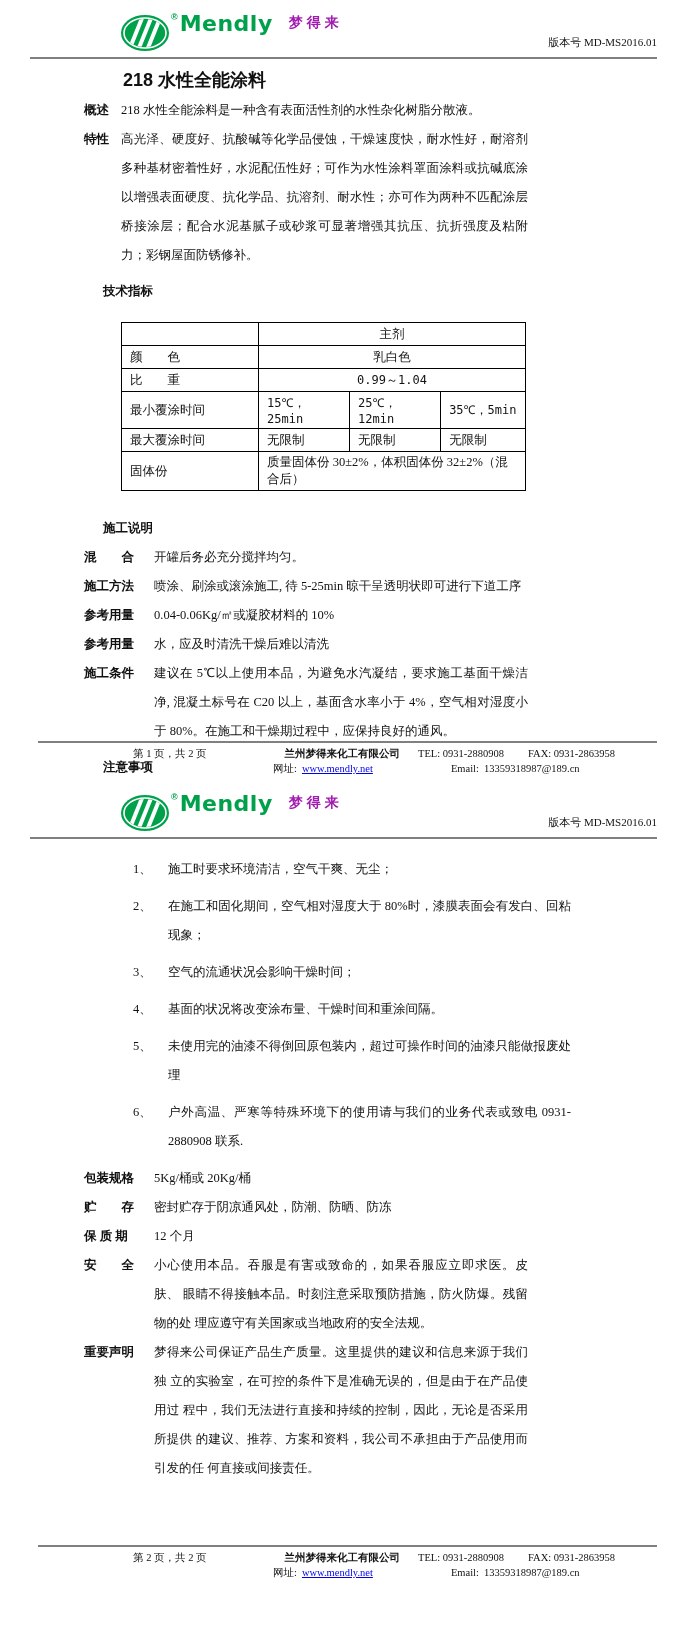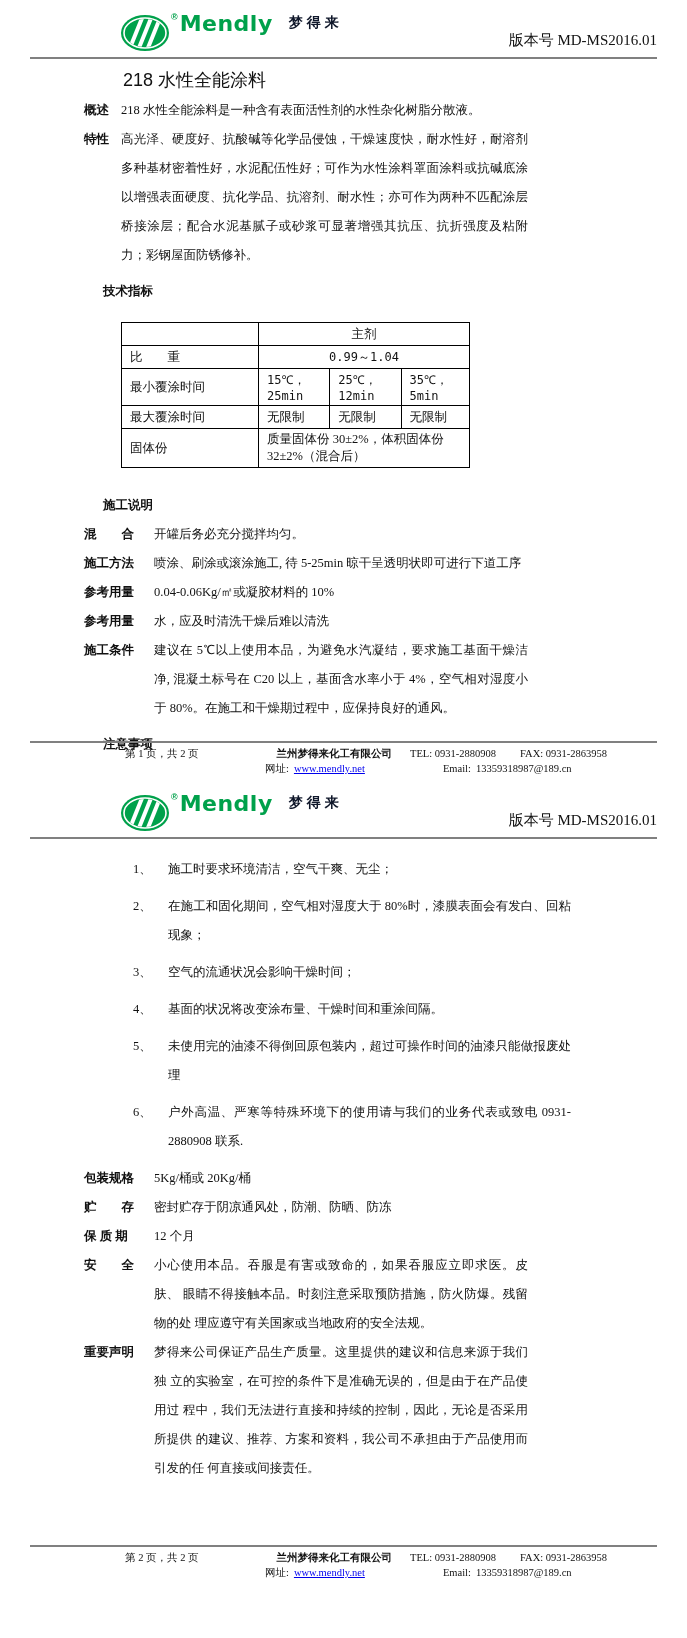--- a/index.html
+++ b/index.html
@@ -16,55 +16,55 @@
   
   .header { display:flex; justify-content:space-between; align-items:flex-end;
             padding:14px 30px 0 120px; }
   .logo { display:flex; align-items:flex-start; }
   .logo-mark { width:50px; height:38px; flex:0 0 auto; }
   .logo-reg { color:#00A14B; font-size:9px; font-weight:bold; margin:-2px 2px 0 1px;
               font-family:"Liberation Sans", sans-serif; }
   .logo-texts { display:flex; flex-direction:row; }
   .logo-name { color:#00A14B; font-family:"DejaVu Sans", sans-serif; font-weight:bold;
                font-size:22px; line-height:20px; letter-spacing:0.5px; }
-  .logo-name-cn { color:#0f172a; font-weight:bold; font-size:14px; letter-spacing:4px;
+  .logo-name-cn { color:#a21caf; font-weight:bold; font-size:14px; letter-spacing:4px;
                   margin:1px 0 0 16px; line-height:15px; }
-  .version { font-size:15px; padding-bottom:2px; white-space:nowrap; }
+  .version { font-size:11px; padding-bottom:2px; white-space:nowrap; }
 
   .rule { border:none; border-top:2px solid #808080; margin:5px 30px 0 30px; }
 
-  .title { font-family:"Liberation Sans", sans-serif; font-weight:normal; font-size:18px;
+  .title { font-family:"Liberation Sans", sans-serif; font-weight:bold; font-size:18px;
            margin:9px 0 4px 123px; }
 
   
   .drow { display:flex; margin-left:84px; width:444px; line-height:29px;justify-content:flex-end; }
   .dlabel { font-weight:bold; white-space:nowrap; }
   .w-narrow { flex:0 0 37px; }
   .w-wide  { flex:0 0 70px; }
   .dtext { flex:1; text-align:justify; }
   .mt4 { margin-top:4px; }
 
   .sec-heading { font-weight:bold; margin:10px 0 0 103px; line-height:22px; }
 
   
-  table.tech { border-collapse:collapse; margin:20px 0 0 121px; width:349px;
+  table.tech { border-collapse:collapse; margin:20px 0 0 121px; width:405px;
                font-size:12.5px; }
   table.tech td { border:1px solid #000; padding:2px 8px; height:23px; }
   td.c0 { width:137px; font-weight:normal; }
   td.val { font-family:"DejaVu Sans Mono", monospace; font-size:12px; }
   td.center { text-align:center; }
 
   
   .nlist { margin:16px 0 0 133px; width:438px; }
   .nitem { display:flex; line-height:29px; margin-bottom:8px; }
   .nnum { flex:0 0 35px; }
   .ntext { flex:1; text-align:justify; }
 
   
-  .footer { position:absolute; left:30px; right:30px; border-top:2px solid #808080;
+  .footer { position:absolute; left:38px; right:30px; border-top:2px solid #808080;
             padding-top:3px; font-size:10.5px; line-height:15px; }
   .page-1 .footer { bottom:4px; }
   .page-2 .footer { bottom:58px; }
   .frow1 { display:flex; white-space:nowrap; }
   .f-page { margin-left:95px; }
   .f-company { margin-left:78px; font-weight:bold; }
   .f-tel { margin-left:18px; }
   .f-fax { margin-left:24px; }
   .frow2 { display:flex; white-space:nowrap; }
   .f-web { margin-left:235px; }
@@ -119,20 +119,24 @@
 
     <div class="sec-heading">技术指标</div>
 
     <table class="tech">
       <tbody>
         <tr>
           <td class="c0"></td>
           <td class="center" colspan="3">主剂</td>
         </tr>
         <tr>
+          <td class="c0">颜　　色</td>
+          <td class="center" colspan="3">乳白色</td>
+        </tr>
+        <tr>
           <td class="c0">比　　重</td>
           <td class="center val" colspan="3">0.99～1.04</td>
         </tr>
         <tr>
           <td class="c0">最小覆涂时间</td>
           <td class="val">15℃，25min</td>
           <td class="val">25℃，12min</td>
           <td class="val">35℃，5min</td>
         </tr>
         <tr>

